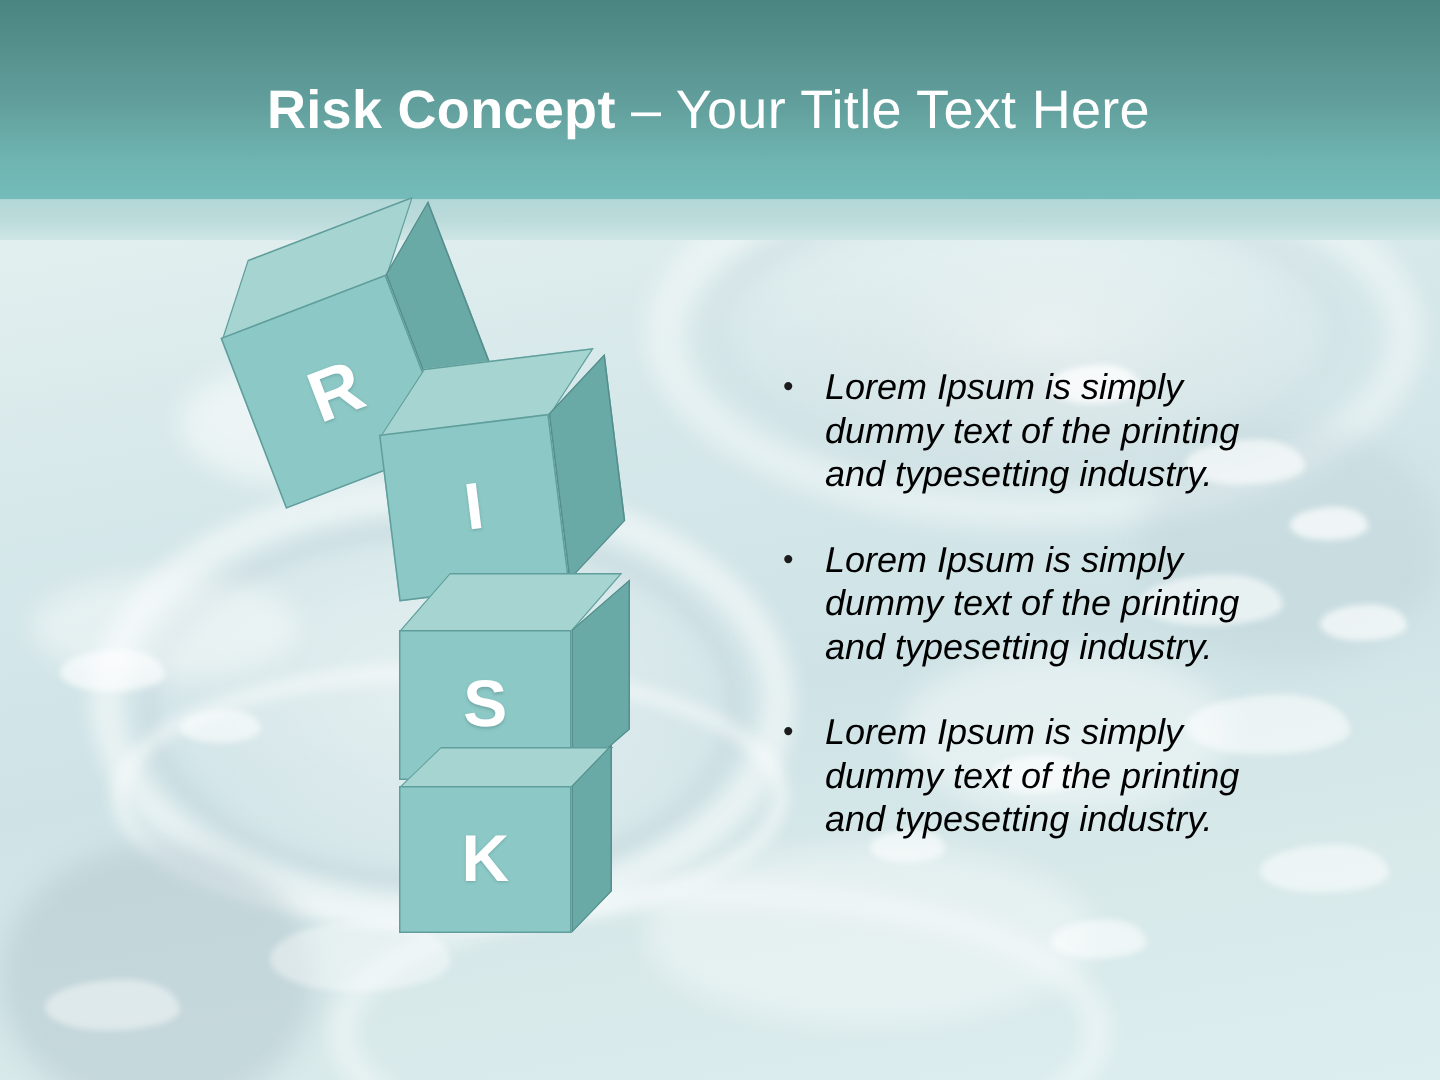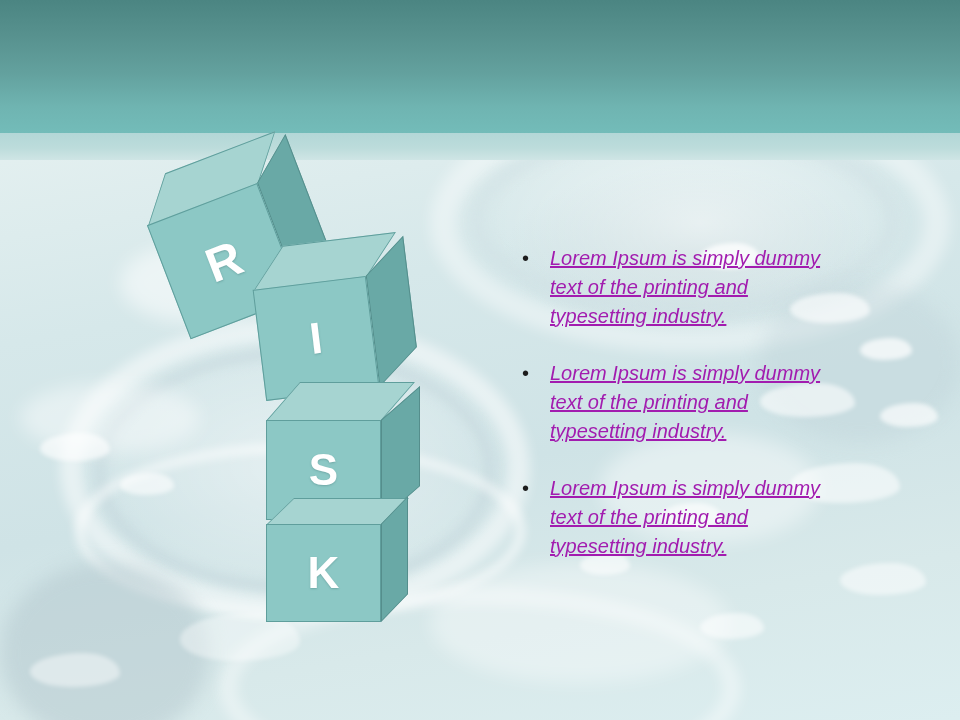--- a/index.html
+++ b/index.html
@@ -187,25 +187,24 @@
   .bullet-mark {
     flex:0 0 34px;
     color:#1c1c1c;
     font-size:20px;
     line-height:29px;
     text-align:left;
     padding-left:6px;
   }
   .bullet-text {
     flex:1 1 auto;
-    color:#a21caf;
+    color:#000000;
     font-style:italic;
-    font-size:20px;
+    font-size:24px;
     line-height:29px;
-    text-decoration:underline;
   }
 </style>
 </head>
 <body>
 
 <div id="slide">
 
   <div id="photo">
     <div class="ring" id="bowl-top-outer"></div>
     <div class="ring" id="bowl-top-inner"></div>
@@ -233,20 +232,21 @@
     <div class="drop" style="left:700px;top:480px;width:64px;height:26px;background:rgba(255,255,255,.55);"></div>
     <div class="drop" style="left:40px;top:300px;width:70px;height:28px;background:rgba(255,255,255,.62);"></div>
     <div class="drop" style="left:120px;top:340px;width:54px;height:22px;background:rgba(255,255,255,.58);"></div>
     <div class="drop" style="left:180px;top:480px;width:120px;height:48px;background:rgba(255,255,255,.40);"></div>
     <div class="drop" style="left:30px;top:520px;width:90px;height:34px;background:rgba(255,255,255,.45);"></div>
   </div>
 
   <div id="header"></div>
   <div id="header-strip"></div>
 
+  <div id="title"><span class="t-bold">Risk Concept</span><span class="t-rest"> – Your Title Text Here</span></div>
 
   <div class="cube" id="cube-r">
     <div class="face-top"></div>
     <div class="face-side"></div>
     <div class="face-front">R</div>
   </div>
 
   <div class="cube" id="cube-i">
     <div class="face-top"></div>
     <div class="face-side"></div>

